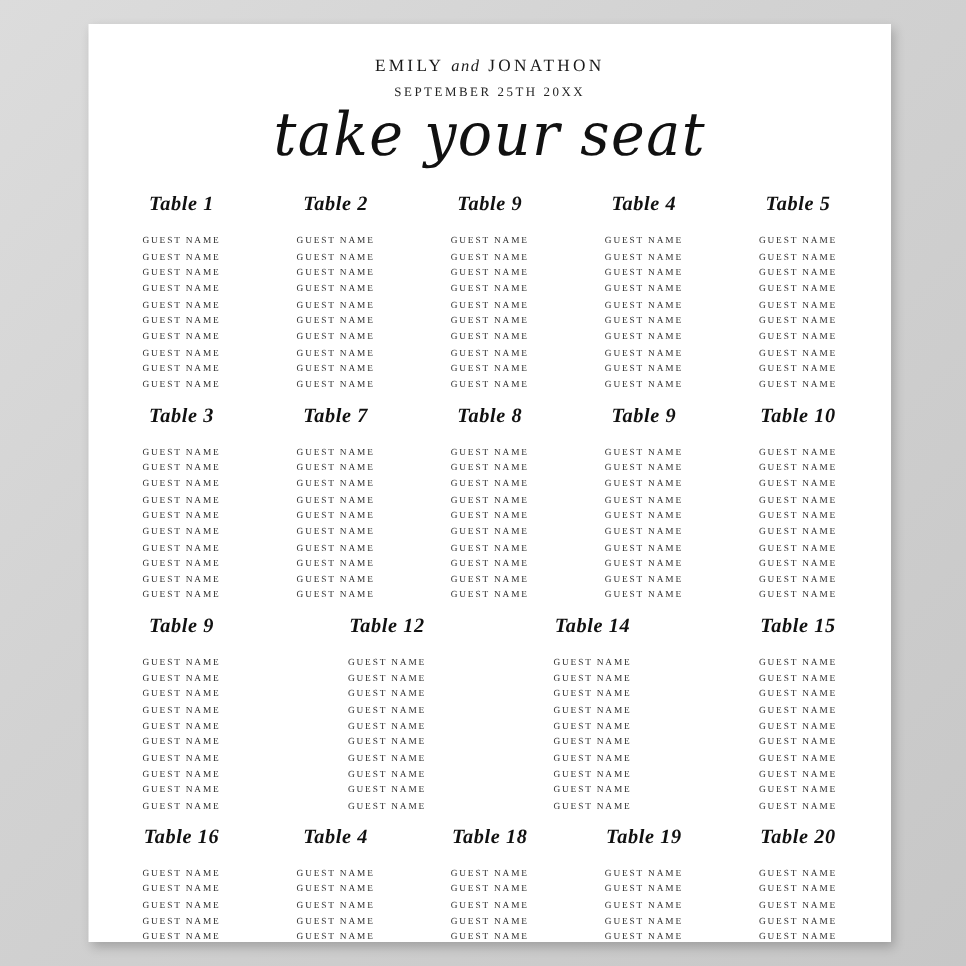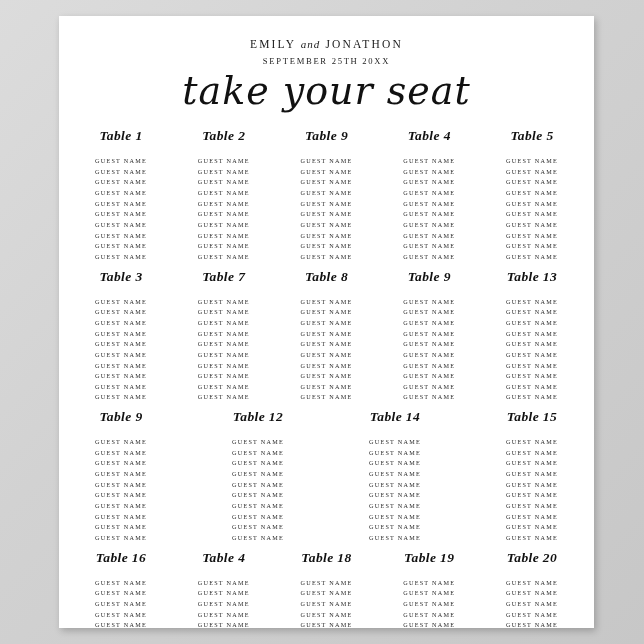--- a/index.html
+++ b/index.html
@@ -227,21 +227,21 @@
             <div class="guest">GUEST NAME</div>
             <div class="guest">GUEST NAME</div>
             <div class="guest">GUEST NAME</div>
             <div class="guest">GUEST NAME</div>
             <div class="guest">GUEST NAME</div>
             <div class="guest">GUEST NAME</div>
             <div class="guest">GUEST NAME</div>
             <div class="guest">GUEST NAME</div>
           </div>
           <div class="table-block">
-            <div class="table-title">Table 13</div>
+            <div class="table-title">Table 10</div>
             <div class="guest">GUEST NAME</div>
             <div class="guest">GUEST NAME</div>
             <div class="guest">GUEST NAME</div>
             <div class="guest">GUEST NAME</div>
             <div class="guest">GUEST NAME</div>
             <div class="guest">GUEST NAME</div>
             <div class="guest">GUEST NAME</div>
             <div class="guest">GUEST NAME</div>
             <div class="guest">GUEST NAME</div>
             <div class="guest">GUEST NAME</div>

